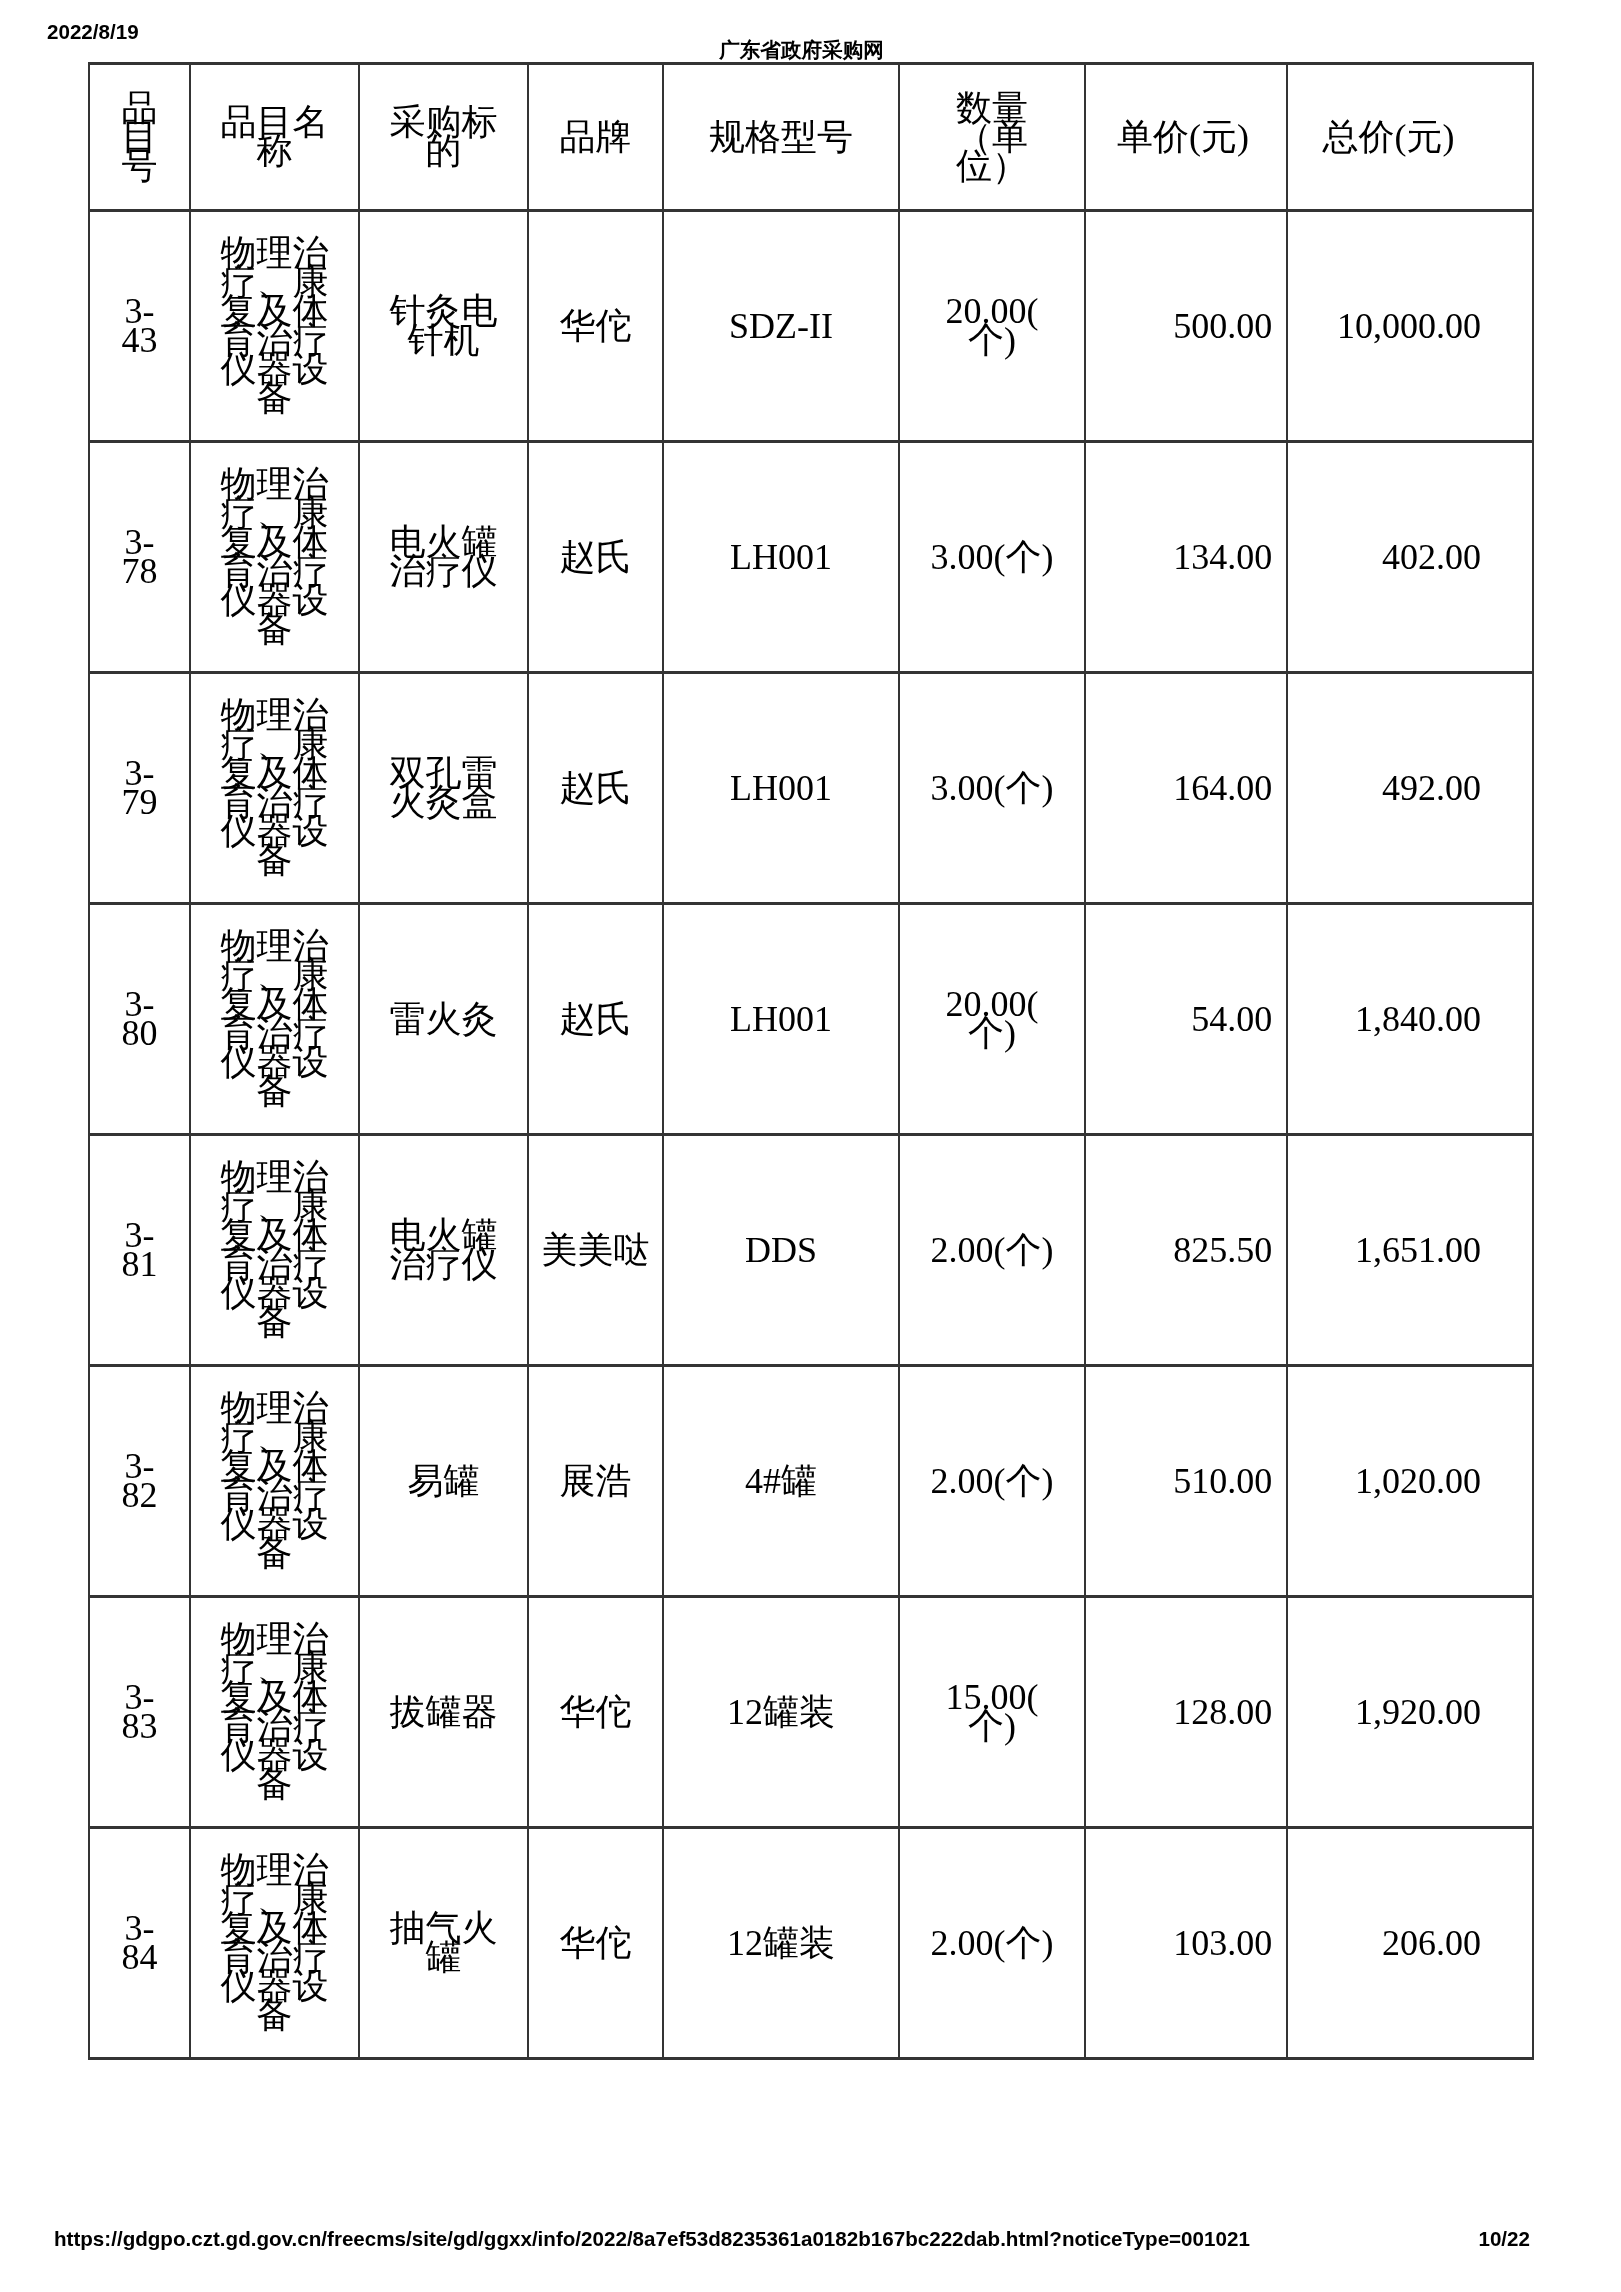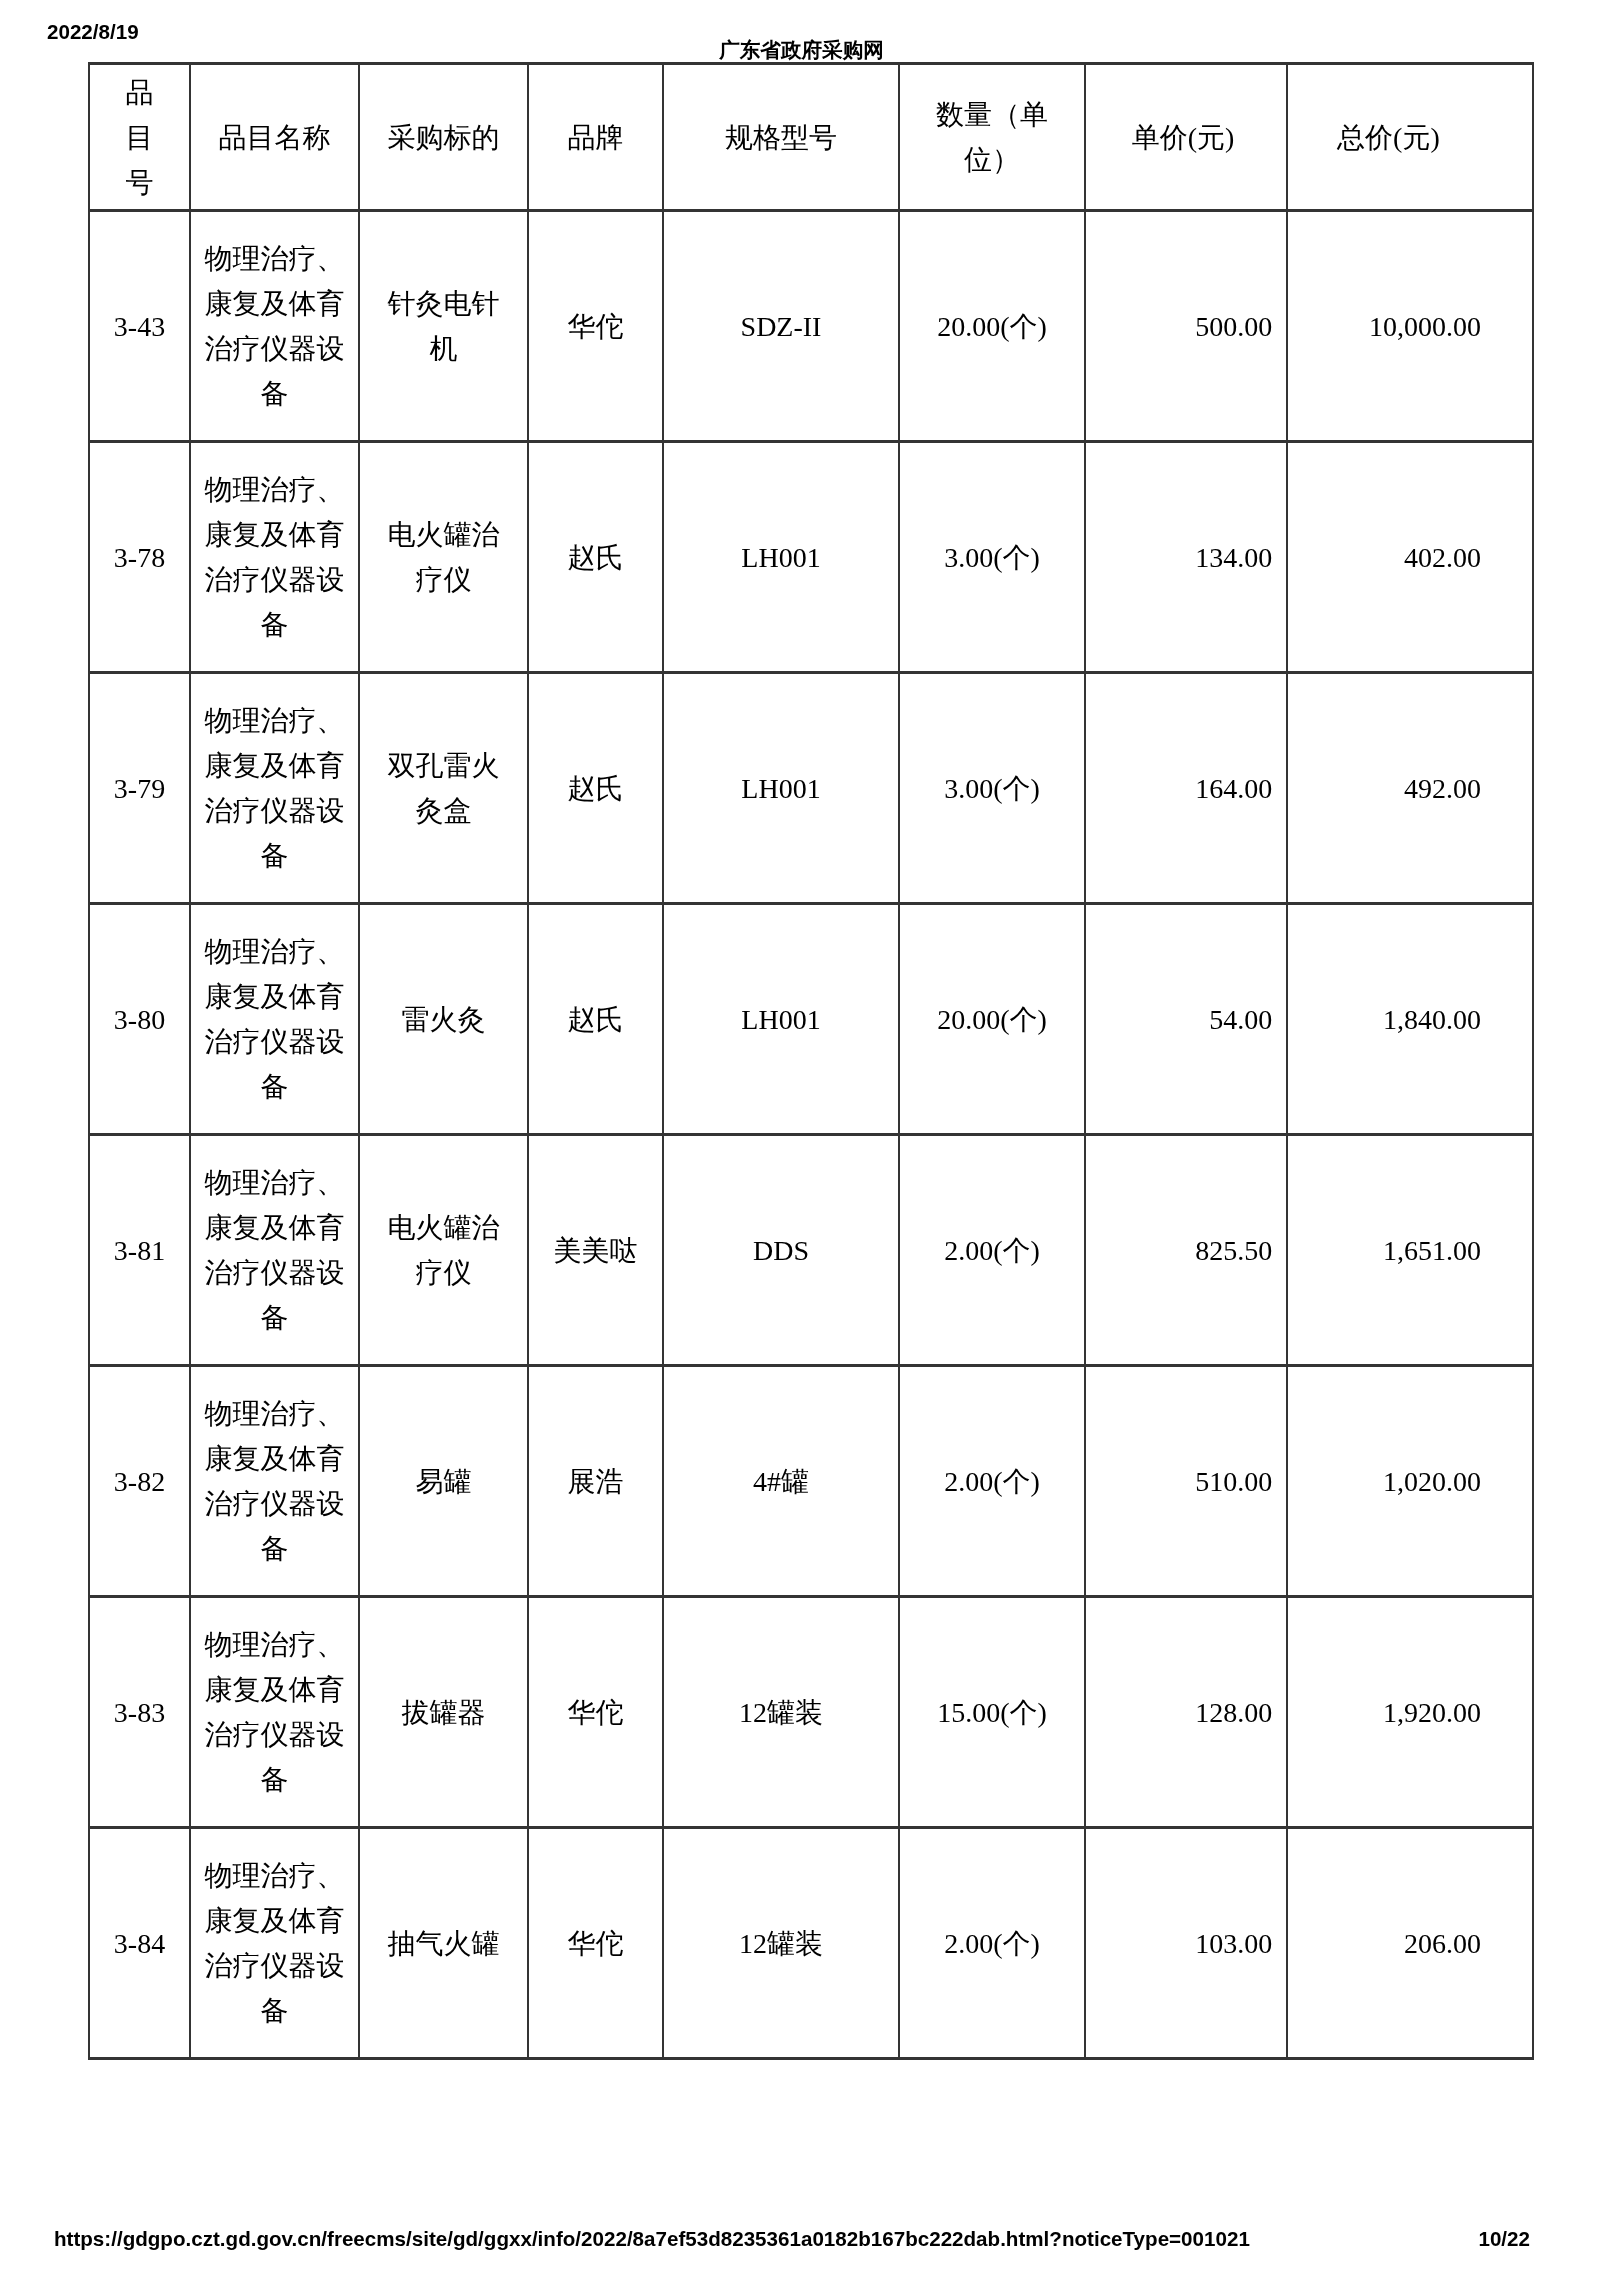--- a/index.html
+++ b/index.html
@@ -35,22 +35,22 @@
   .chrome-footer .pagenum { position: absolute; right: 0; top: 0; }
 
   
   table.doc-table {
     position: absolute;
     left: 88px;
     top: 62px;
     width: 1444px;
     border-collapse: collapse;
     table-layout: fixed;
-    font-size: 28px;
-    line-height: 45px;
+    font-size: 36px;
+    line-height: 29px;
     line-break: strict;
   }
   .doc-table th, .doc-table td {
     border: 2px solid #343434;
     border-top-width: 3.9px;
     border-bottom-width: 3.9px;
     vertical-align: middle;
     text-align: center;
     font-weight: normal;
     word-break: normal;

